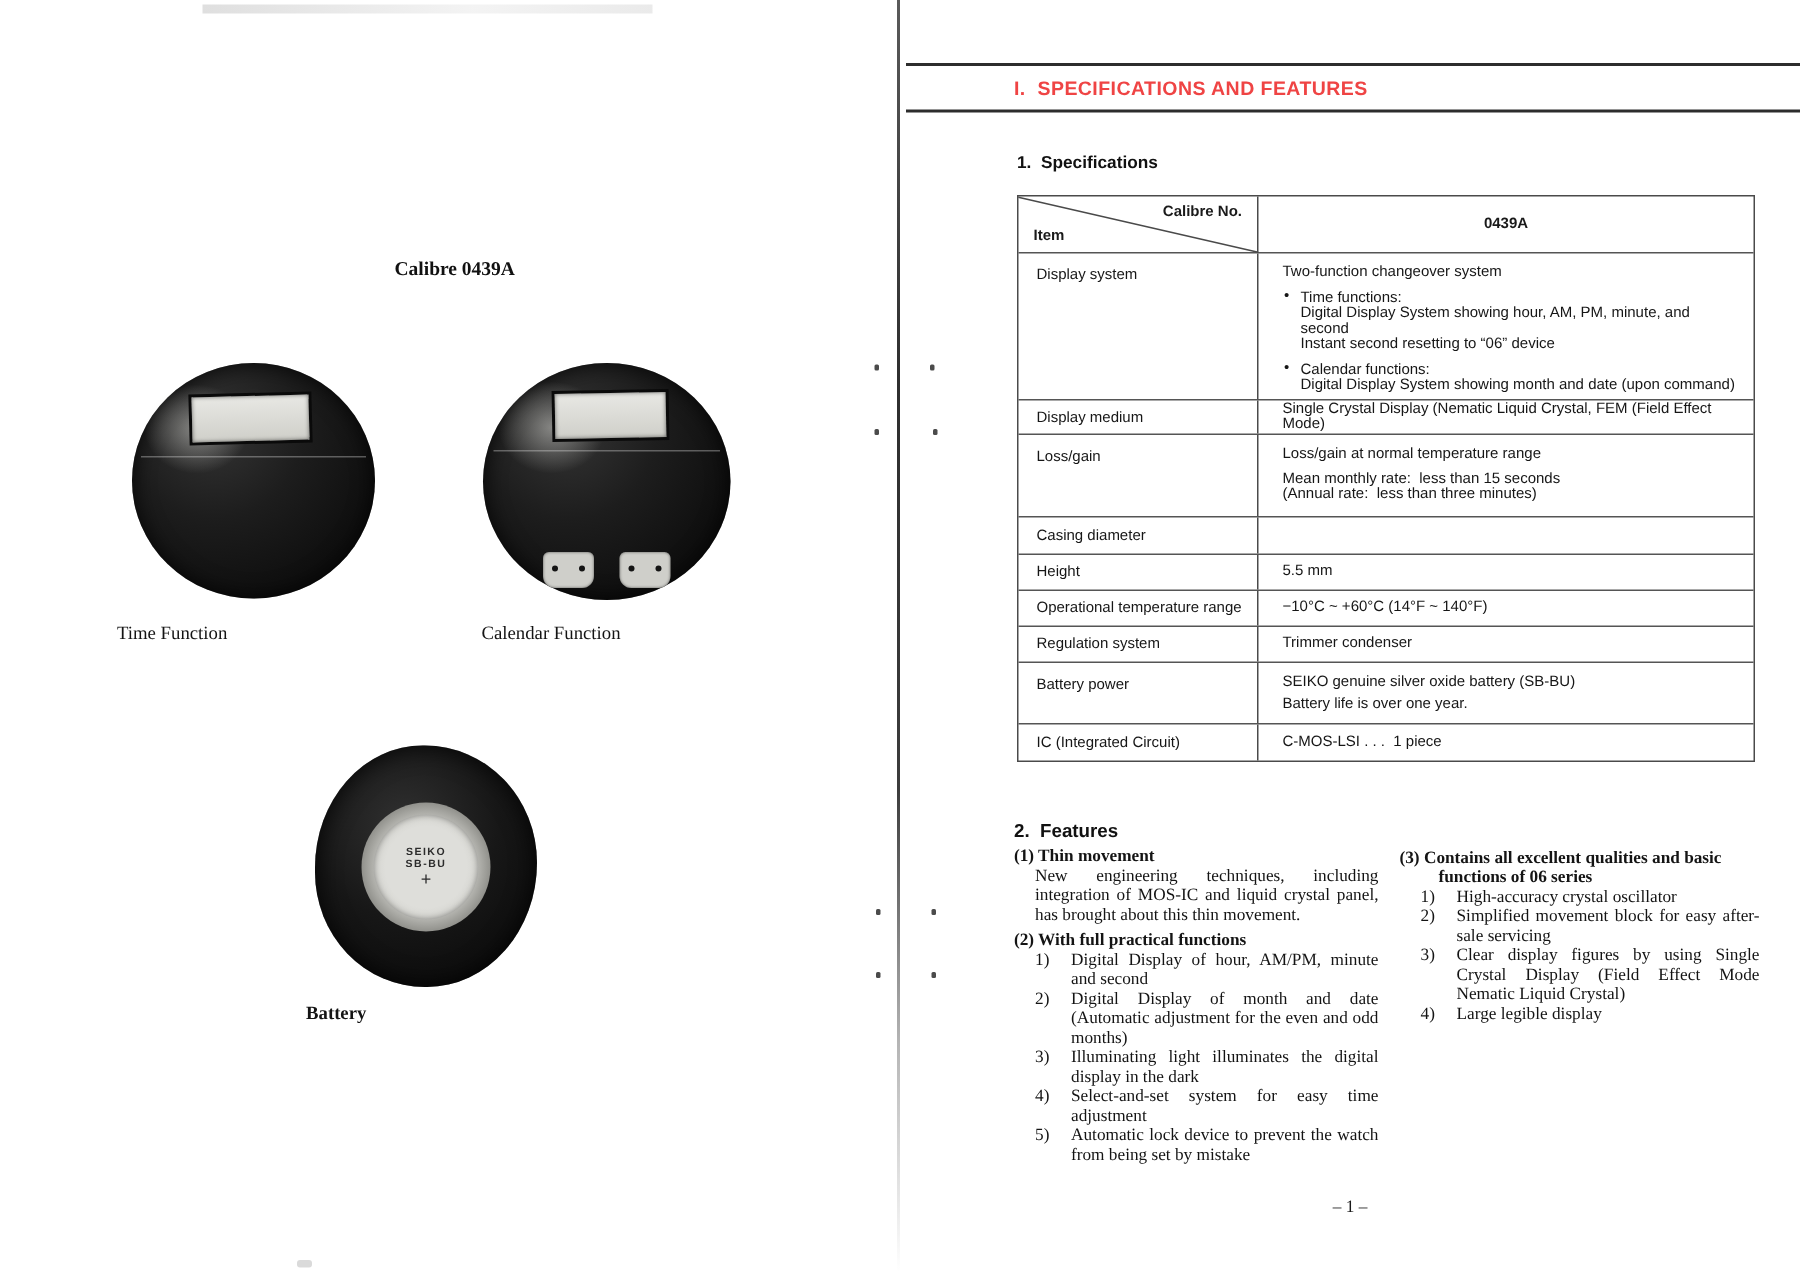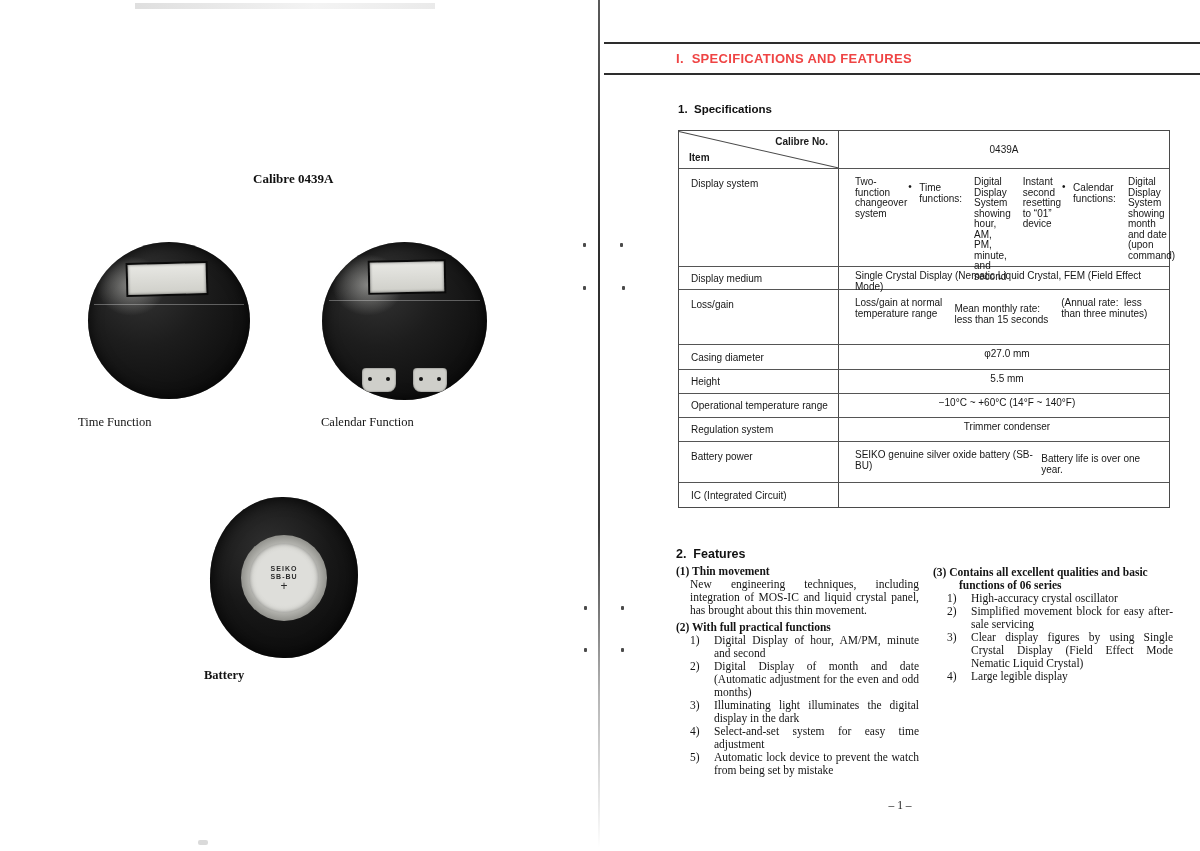--- a/index.html
+++ b/index.html
@@ -47,36 +47,36 @@
   .specs-heading,.features-heading{font-weight:bold;font-size:11.5px;color:#111}
   .features-heading{font-family:Liberation Sans, sans-serif;font-size:12.5px}
 
   
   .spec-table{left:678px;top:130px;width:490px;border:1.5px solid #4a4a4a;background:#fff}
   .srow{display:flex;border-top:1px solid #555}
   .srow:first-child{border-top:none}
   .cell-item{width:160px;flex:none;border-right:1.5px solid #4a4a4a;
     display:flex;align-items:center;padding:2px 6px 2px 12px;box-sizing:border-box;
     font-size:10px;color:#161616}
-  .cell-val{flex:1;display:flex;flex-direction:row;justify-content:center;
+  .cell-val{flex:1;display:flex;flex-direction:column;justify-content:center;
     padding:4px 10px 4px 16px;box-sizing:border-box;font-size:10px;color:#161616}
   .vtop .cell-item{align-items:flex-start;padding-top:9px}
   .vtop .cell-val{justify-content:flex-start;padding-top:8px}
   .tl{line-height:10.5px;white-space:pre-wrap}
   .tl.mt{margin-top:6px}
   .tl.mt2{margin-top:4px}
   .tl.bullet{position:relative;padding-left:12px}
   .tl.bullet::before{content:"\2022";position:absolute;left:1px;top:-1px}
   .tl.sub{padding-left:12px}
   .hdr-cell{position:relative;width:160px;flex:none;border-right:1.5px solid #4a4a4a;box-sizing:border-box;height:100%}
   .hdr-diag{position:absolute;left:0;top:0;width:164px;height:1px;background:#4a4a4a;
     transform:rotate(12.9deg);transform-origin:0 0}
   .hdr-top{position:absolute;right:10px;top:5px;font-size:10px;font-weight:bold}
   .hdr-bottom{position:absolute;left:10px;bottom:5px;font-size:10px;font-weight:bold}
-  .hdr-val{flex:1;display:flex;align-items:center;justify-content:center;font-size:10px;font-weight:normal}
+  .hdr-val{flex:1;display:flex;align-items:center;justify-content:center;font-size:10px;font-weight:bold}
   .row-h{height:37px}
 
   
   .fcol{font-family:"Liberation Serif",serif;font-size:11.5px;line-height:13px;color:#141414}
   .ftitle{font-weight:bold;margin-top:4px}
   .ftitle.hang{padding-left:26px;text-indent:-26px}
   .fbody{padding-left:14px;text-align:justify}
   .fitem{display:flex;padding-left:14px}
   .fnum{width:24px;flex:none}
   .ftext{flex:1;text-align:justify}
@@ -92,21 +92,21 @@
 <div class="abs spine-dot" style="left:620px;top:243px"></div>
 <div class="abs spine-dot" style="left:583px;top:286px"></div>
 <div class="abs spine-dot" style="left:622px;top:286px"></div>
 <div class="abs spine-dot" style="left:584px;top:606px"></div>
 <div class="abs spine-dot" style="left:621px;top:606px"></div>
 <div class="abs spine-dot" style="left:584px;top:648px"></div>
 <div class="abs spine-dot" style="left:621px;top:648px"></div>
 
 <div class="abs" style="left:0;top:0;width:598px;height:851px">
 
-  <div class="abs calibre-title" style="left:253px;top:171px">Calibre 0439A</div>
+  <div class="abs calibre-title" style="left:263px;top:171px">Calibre 0439A</div>
 
   <div class="abs watch" style="left:88px;top:242px;width:162px;height:157px">
     <div class="glint" style="left:8px;top:14px;width:70px;height:60px"></div>
     <div class="lcd" style="left:40px;top:22px;width:78px;height:30px;transform:rotate(-1.5deg)"></div>
     <div class="seam" style="top:62px"></div>
   </div>
   <div class="abs fig-caption" style="left:78px;top:415px;width:180px">Time Function</div>
 
   <div class="abs watch" style="left:322px;top:242px;width:165px;height:158px">
     <div class="glint" style="left:10px;top:12px;width:72px;height:62px"></div>
@@ -153,21 +153,21 @@
       </div>
       <div class="hdr-val">0439A</div>
     </div>
 
     <div class="srow vtop" style="height:97px">
       <div class="cell-item">Display system</div>
       <div class="cell-val">
         <div class="tl">Two-function changeover system</div>
         <div class="tl bullet mt">Time functions:</div>
         <div class="tl sub">Digital Display System showing hour, AM, PM, minute, and second</div>
-        <div class="tl sub">Instant second resetting to “01” device</div>
+        <div class="tl sub">Instant second resetting to “06” device</div>
         <div class="tl bullet mt">Calendar functions:</div>
         <div class="tl sub">Digital Display System showing month and date (upon command)</div>
       </div>
     </div>
 
     <div class="srow" style="height:22px">
       <div class="cell-item">Display medium</div>
       <div class="cell-val">
         <div class="tl">Single Crystal Display (Nematic Liquid Crystal, FEM (Field Effect Mode)</div>
       </div>
@@ -178,23 +178,20 @@
       <div class="cell-item">Loss/gain</div>
       <div class="cell-val">
         <div class="tl">Loss/gain at normal temperature range</div>
         <div class="tl mt">Mean monthly rate:  less than 15 seconds</div>
         <div class="tl">(Annual rate:  less than three minutes)</div>
       </div>
     </div>
 
     <div class="srow" style="height:24px">
       <div class="cell-item">Casing diameter</div>
-      <div class="cell-val">
-        <div class="tl">φ27.0 mm</div>
-      </div>
     </div>
 
     <div class="srow" style="height:23px">
       <div class="cell-item">Height</div>
       <div class="cell-val">
         <div class="tl">5.5 mm</div>
       </div>
     </div>
 
     <div class="srow" style="height:23px">
@@ -214,20 +211,23 @@
     <div class="srow vtop" style="height:40px">
       <div class="cell-item">Battery power</div>
       <div class="cell-val">
         <div class="tl">SEIKO genuine silver oxide battery (SB-BU)</div>
         <div class="tl mt2">Battery life is over one year.</div>
       </div>
     </div>
 
     <div class="srow" style="height:24px">
       <div class="cell-item">IC (Integrated Circuit)</div>
+      <div class="cell-val">
+        <div class="tl">C-MOS-LSI . . .  1 piece</div>
+      </div>
     </div>
   </div>
 
   <div class="abs fcol" style="left:78px;top:548px;width:243px">
     <div class="features-heading pre">2.  Features</div>
     <div class="ftitle">(1) Thin movement</div>
     <div class="fbody">New engineering techniques, including integration of MOS-IC and liquid crystal panel, has brought about this thin movement.</div>
     <div class="ftitle">(2) With full practical functions</div>
     <div class="fitem">
       <span class="fnum">1)</span>

